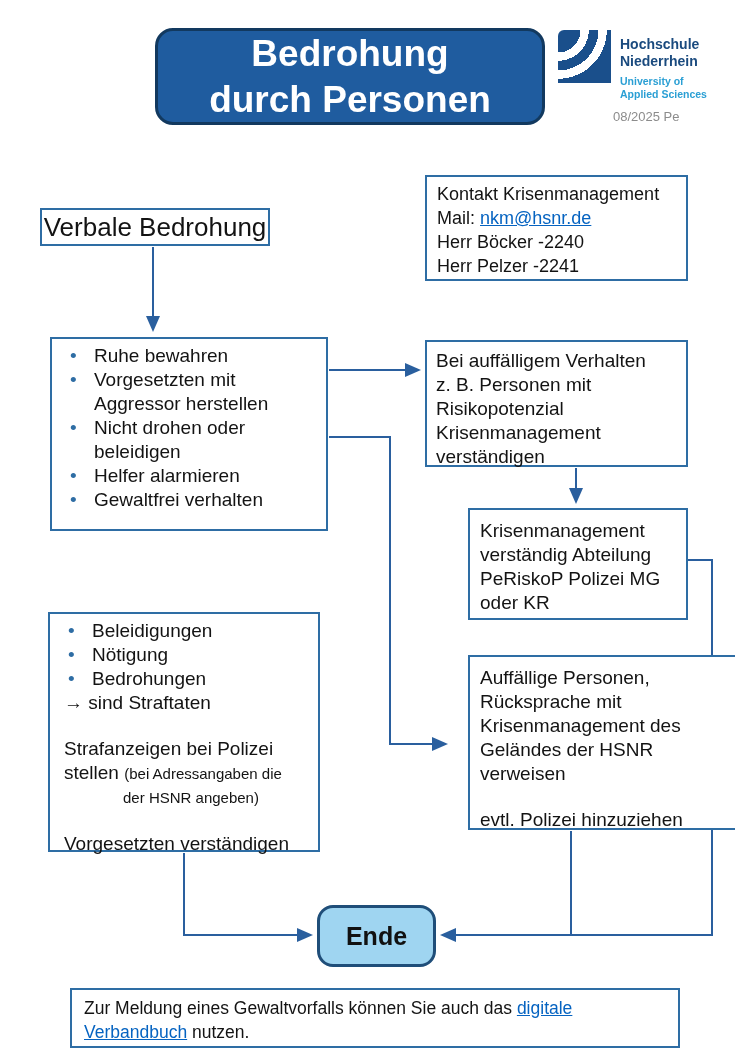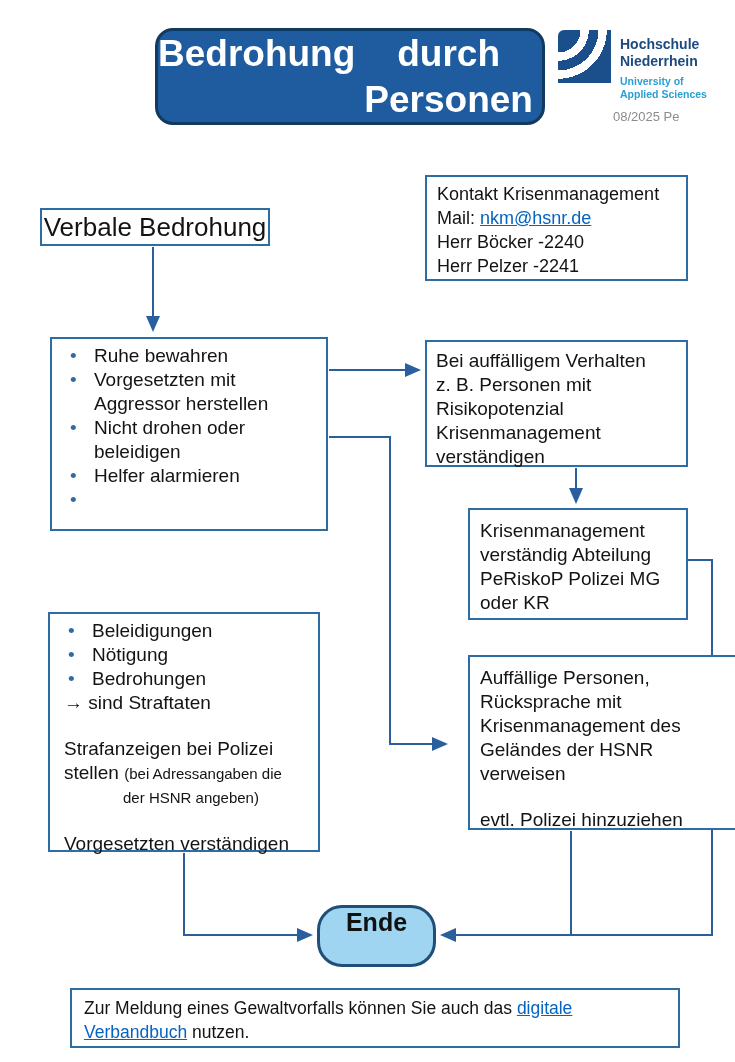--- a/index.html
+++ b/index.html
@@ -11,21 +11,21 @@
   svg.connectors { position:absolute; left:0; top:0; z-index:1; }
 
   .abs { position:absolute; box-sizing:border-box; }
   .box { border:2px solid #2e6da4; background:#ffffff; z-index:2; }
 
   
   .banner {
     left:155px; top:28px; width:390px; height:97px;
     background:#1f5c9f; border:3px solid #12395f; border-radius:18px;
     color:#ffffff; font-weight:bold; font-size:37px; line-height:1.23;
-    display:flex; flex-direction:row; justify-content:center; text-align:center;
+    display:flex; flex-direction:column; justify-content:center; text-align:center;
     z-index:2;
   }
 
   
   .logo-mark {
     left:558px; top:30px; width:53px; height:53px; z-index:2;
     border-top-left-radius:6px;
     background:radial-gradient(circle at 0 0,
       #1a4f8b 0 30%, #ffffff 30% 41%, #1a4f8b 41% 54%,
       #ffffff 54% 65%, #1a4f8b 65% 100%);
@@ -61,22 +61,22 @@
   li.bullet-item { display:flex; align-items:flex-start; }
   .dot { flex:0 0 24px; width:24px; margin-left:18px; color:#2e6da4; font-size:19px; line-height:24px; }
   .dot::before { content:"\2022"; }
 
   .plain { padding-left:14px; }
   .small { font-size:15px;text-align:center; }
 
   
   .ende {
     left:317px; top:905px; width:119px; height:62px;
-    background:#9fd5f1; border:3px solid #1f4e79; border-radius:25px;
-    display:flex; align-items:flex-start; justify-content:center;
+    background:#9fd5f1; border:3px solid #1f4e79; border-radius:16px;
+    display:flex; align-items:center; justify-content:center;
     font-size:25px; font-weight:bold; color:#111; z-index:2;
   }
 
   
   .note { left:70px; top:988px; width:610px; height:60px; padding:6px 12px; font-size:17.5px; line-height:24px; }
   a.lnk { color:#0563c1; text-decoration:underline; cursor:pointer; }
 </style>
 </head>
 <body>
 
@@ -149,20 +149,23 @@
         </div>
       </li>
     <li class="bullet-item">
         <span class="dot"></span>
         <div>
           <div class="tl">Helfer alarmieren</div>
         </div>
       </li>
     <li class="bullet-item">
         <span class="dot"></span>
+        <div>
+          <div class="tl">Gewaltfrei verhalten</div>
+        </div>
       </li>
   </ul>
 </div>
 
 <div class="abs box bx notify">
   <div class="tl">Bei auffälligem Verhalten</div>
   <div class="tl">z. B. Personen mit</div>
   <div class="tl">Risikopotenzial</div>
   <div class="tl">Krisenmanagement</div>
   <div class="tl">verständigen</div>

